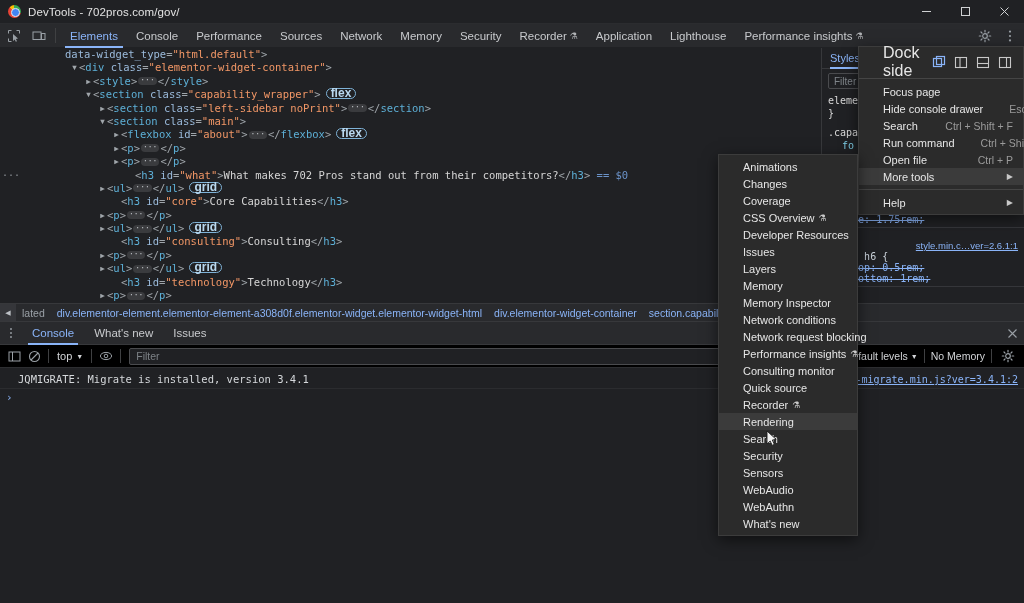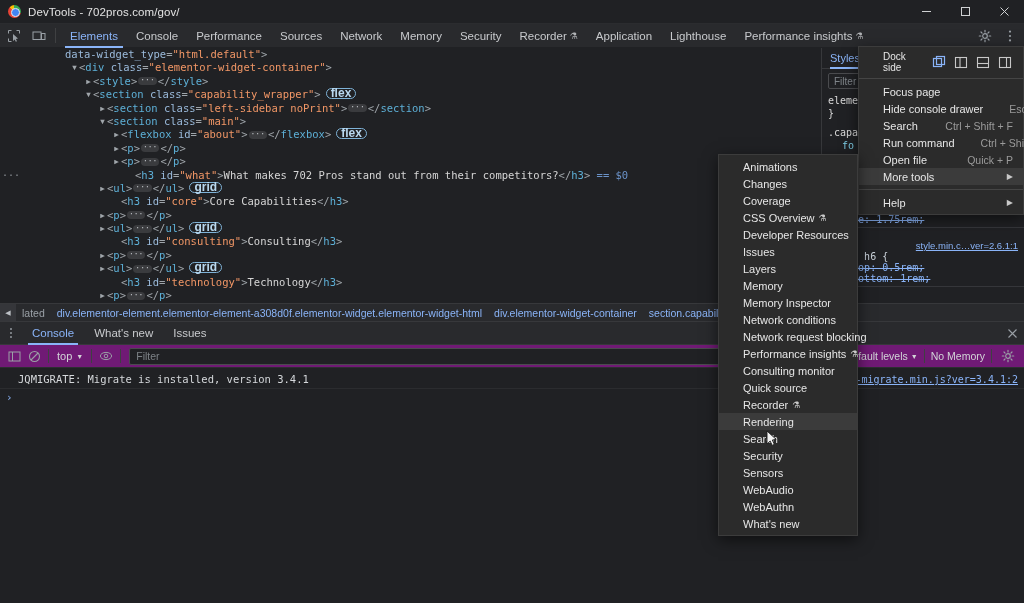--- a/index.html
+++ b/index.html
@@ -174,21 +174,21 @@
   .dtab.active { color: #8ab4f8; }
   .dtab.active::after {
     content:""; position:absolute; left:6px; right:6px; bottom:0; height:2px; background:#8ab4f8;
   }
   .drawer-close {
     margin-left: auto; width: 24px; height: 23px;
     display:flex; align-items:center; justify-content:center; color:#9aa0a6;
   }
   .console-toolbar {
     height: 23px; display: flex; align-items: center; gap: 0;
-    padding-left: 4px; border-bottom: 1px solid #2d2e31; background: #701a75;
+    padding-left: 4px; border-bottom: 1px solid #2d2e31; background: #000000;
   }
   .ct-btn {
     width: 20px; height: 20px; display: flex; align-items: center; justify-content: center;
     color: #9aa0a6; border-radius: 2px;
   }
   .ct-sep { width:1px; height:14px; background:#3f4042; margin:0 4px; }
   .ct-select {
     display:flex; align-items:center; gap:4px; color:#d2d4d7; font-size:11px;
     padding: 0 4px; height: 18px;
   }
@@ -231,21 +231,21 @@
     display: flex; align-items: center; height: 17px;
     padding: 0 10px 0 24px; font-size: 11px; color: #e6e6e6; white-space: nowrap;
   }
   .menu-row.hl { background: #3b3b3b; }
   .menu-shortcut { margin-left: auto; color: #9b9b9b; padding-left: 26px; font-size: 10.5px; }
   .menu-sub-arrow { margin-left: auto; color: #c8c8c8; font-size: 8px; padding-left: 20px; }
   .menu-sep { height:1px; background:#454545; margin: 4px 0; }
   .dockside-row {
     display:flex; align-items:center; height: 24px; padding: 0 10px 0 24px; gap: 7px;
   }
-  .dockside-label { font-size: 10px; color: #e6e6e6; margin-right: 4px; }
+  .dockside-label { font-size: 16px; color: #e6e6e6; margin-right: 4px; }
   .dock-btn { width: 15px; height: 15px; display:flex; align-items:center; justify-content:center; }
 
   #more-tools-menu { left: 718px; top: 154px; width: 140px; }
   #main-menu { left: 858px; top: 46px; width: 166px; }
 
   .cursor {
     position: absolute; left: 766px; top: 430px; width: 12px; height: 18px;
     z-index: 60; pointer-events: none;
   }
 </style>
@@ -529,21 +529,21 @@
         <div class="menu-row">
           <span>Search</span>
           <span class="menu-shortcut">Ctrl + Shift + F</span>
         </div>
         <div class="menu-row">
           <span>Run command</span>
           <span class="menu-shortcut">Ctrl + Shift + P</span>
         </div>
         <div class="menu-row">
           <span>Open file</span>
-          <span class="menu-shortcut">Quick + P</span>
+          <span class="menu-shortcut">Ctrl + P</span>
         </div>
         <div class="menu-row hl">
           <span>More tools</span>
           <span class="menu-sub-arrow">▶</span>
         </div>
         <div class="menu-sep"></div>
         <div class="menu-row">
           <span>Help</span>
           <span class="menu-sub-arrow">▶</span>
         </div>

